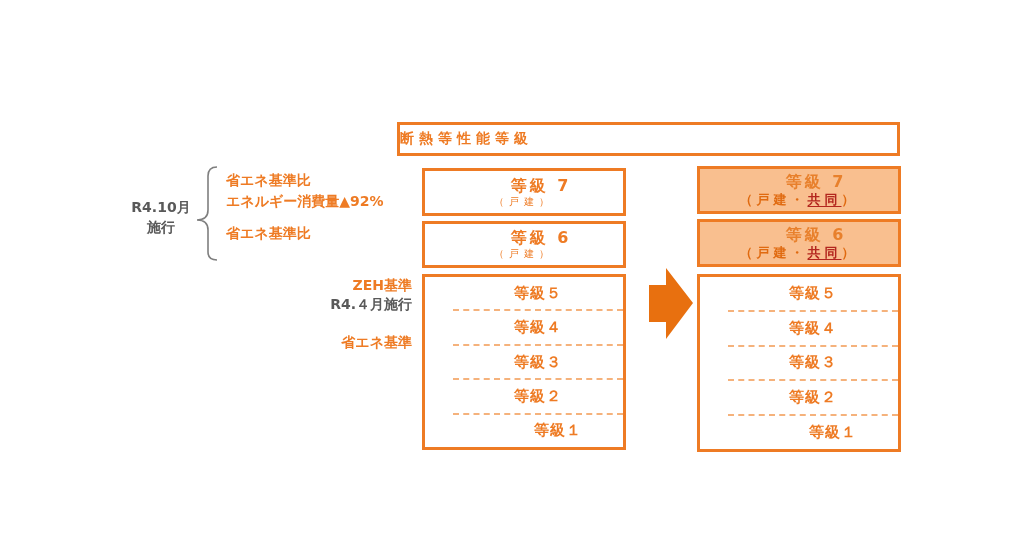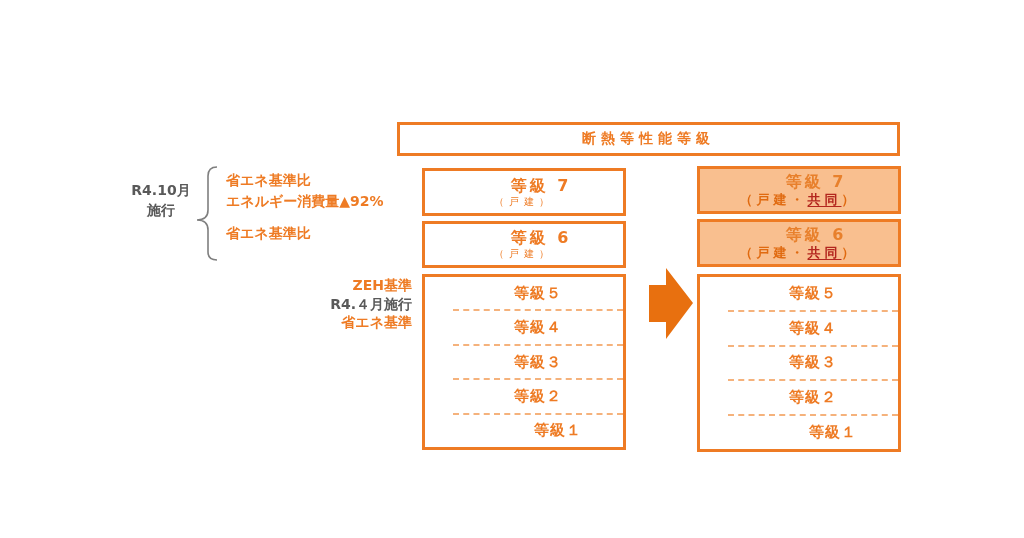--- a/index.html
+++ b/index.html
@@ -11,21 +11,21 @@
   .abs { position: absolute; }
   .orange { color: #EE7B24; }
   .gray { color: #595959; }
   .box {
     position: absolute; box-sizing: border-box;
     border: 3px solid #EE7B24; background: #ffffff;
   }
   .box.filled { background: #F9BF8F; }
   .title-box {
     left: 397px; top: 122px; width: 503px; height: 34px;
-    display: flex; align-items: center; justify-content: center;
+    display: flex; align-items: center; justify-content: flex-start;
   }
   .title-text {
     font-weight: bold; font-size: 14px; letter-spacing: 5px; color: #EE7B24;
   }
   .grade-box {
     display: flex; flex-direction: column; align-items: center; justify-content: center;
   }
   .grade-label { font-weight: bold; font-size: 16px; letter-spacing: 3px; color: #EE7B24; line-height: 18px; margin-left: 34px; }
   .filled .grade-label { color: #E8802C; }
   .grade-scope { font-size: 10px; letter-spacing: 5px; color: #EE7B24; line-height: 12px; margin-top: 1px; }
@@ -41,21 +41,21 @@
   .note { font-weight: bold; font-size: 14px; line-height: 21px; white-space: nowrap; }
   .note-right { text-align: right; }
 </style>
 </head>
 <body>
 
 <div class="box title-box">
   <span class="title-text">断熱等性能等級</span>
 </div>
 
-<div class="abs gray" style="left:130px; top:180px; width:62px; text-align:center; font-weight:bold; font-size:14px; line-height:20px;">
+<div class="abs gray" style="left:130px; top:197px; width:62px; text-align:center; font-weight:bold; font-size:14px; line-height:20px;">
   <div>R4.10月</div>
   <div>施行</div>
 </div>
 
 <svg class="abs" style="left:193px; top:164px;" width="28" height="100" viewBox="0 0 28 100">
   <path d="M24 3 Q15 3 15 12 L15 46 Q15 56 4 56 Q15 56 15 66 L15 88 Q15 96 24 96" fill="none" stroke="#7f7f7f" stroke-width="1.6"></path>
 </svg>
 
 <div class="abs note orange" style="left:226px; top:170px;">
   <div>省エネ基準比</div>
@@ -63,21 +63,21 @@
 </div>
 
 <div class="abs note orange" style="left:226px; top:223px;">
   <div>省エネ基準比</div>
 </div>
 
 <div class="abs note note-right" style="left:300px; top:276px; width:112px; line-height:19px;">
   <div class="orange">ZEH基準</div>
   <div class="gray">R4.４月施行</div>
 </div>
-<div class="abs note note-right orange" style="left:300px; top:312px; width:112px;">省エネ基準</div>
+<div class="abs note note-right orange" style="left:300px; top:332px; width:112px;">省エネ基準</div>
 
 <div class="box grade-box" style="left:422px; top:168px; width:204px; height:48px;">
   <span class="grade-label">等級 7</span>
   <span class="grade-scope">（戸建）</span>
 </div>
 <div class="box grade-box" style="left:422px; top:221px; width:204px; height:47px;">
   <span class="grade-label">等級 6</span>
   <span class="grade-scope">（戸建）</span>
 </div>
 <div class="box stack" style="left:422px; top:274px; width:204px; height:176px;">

